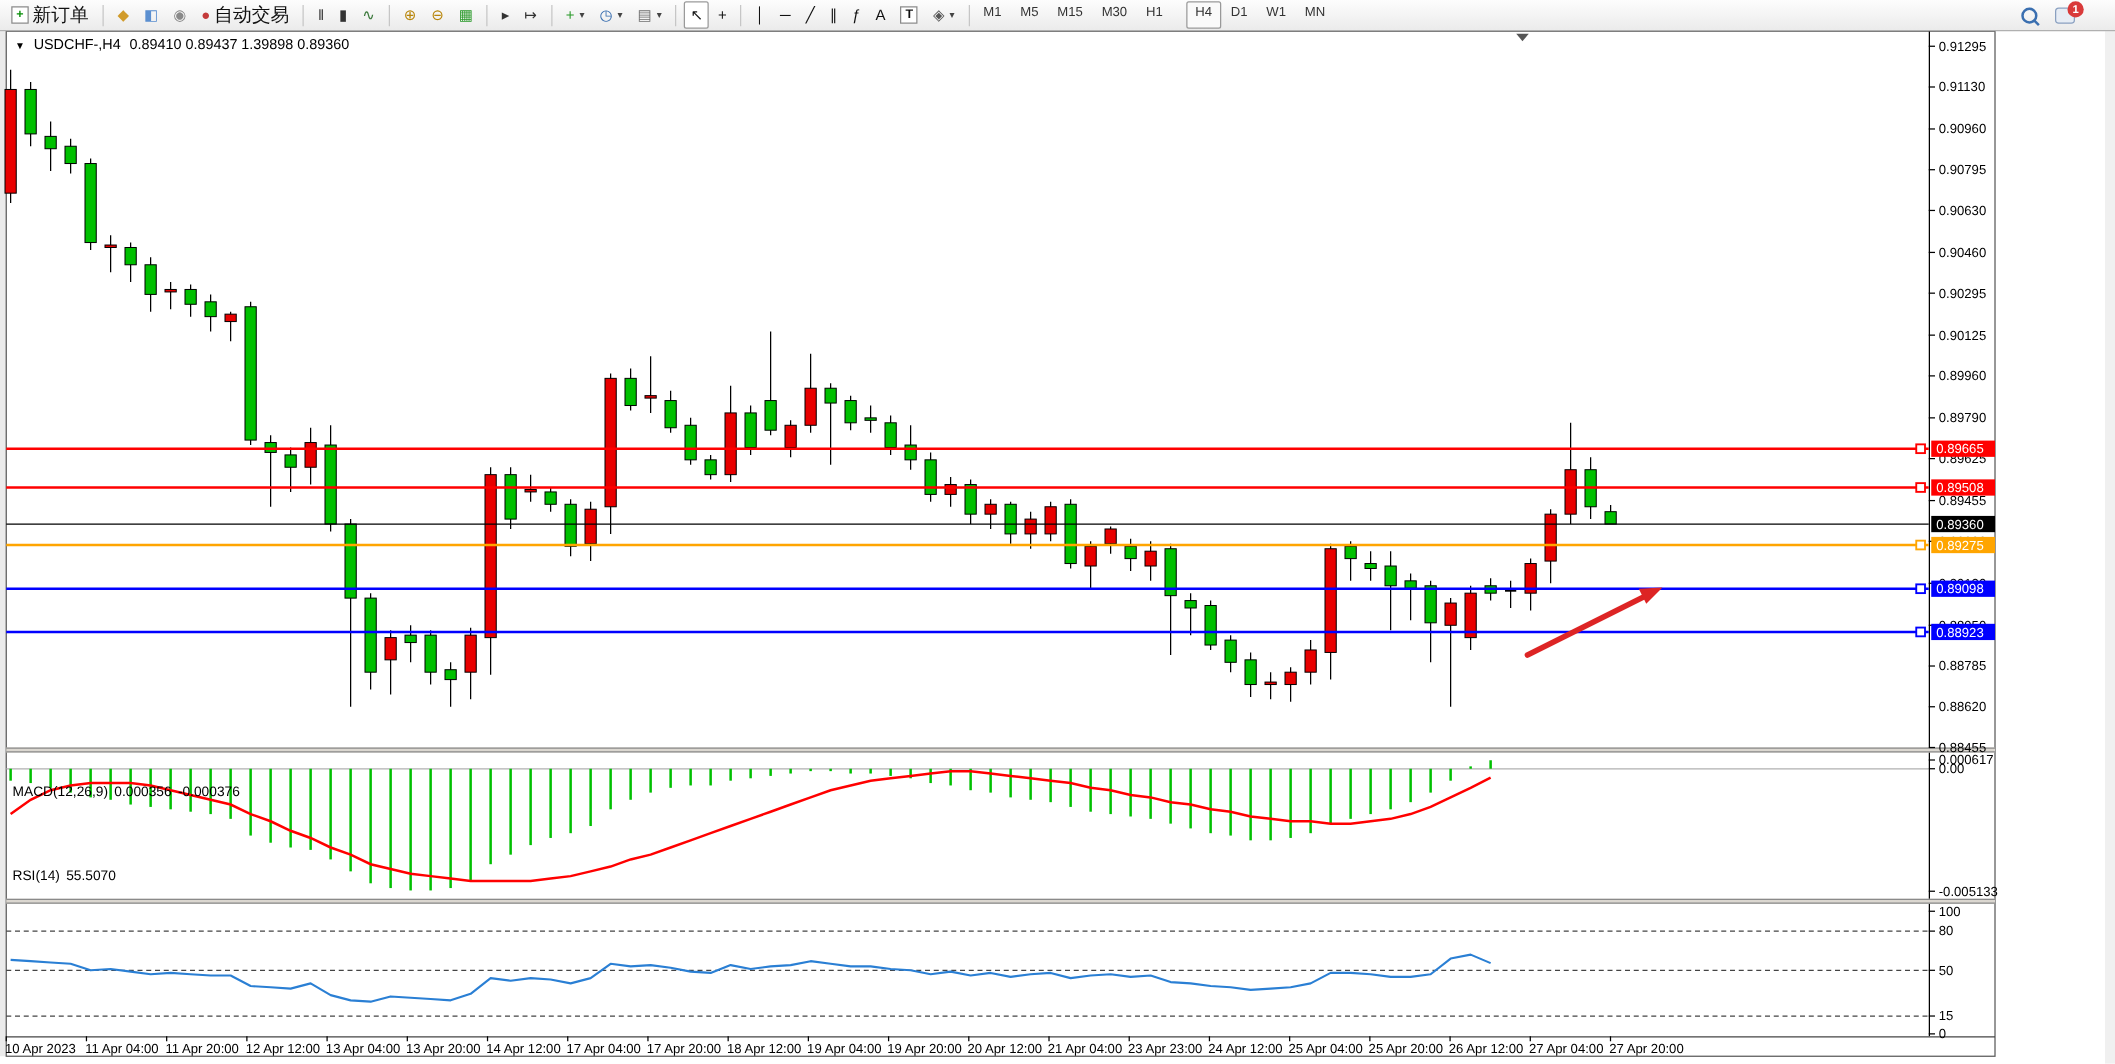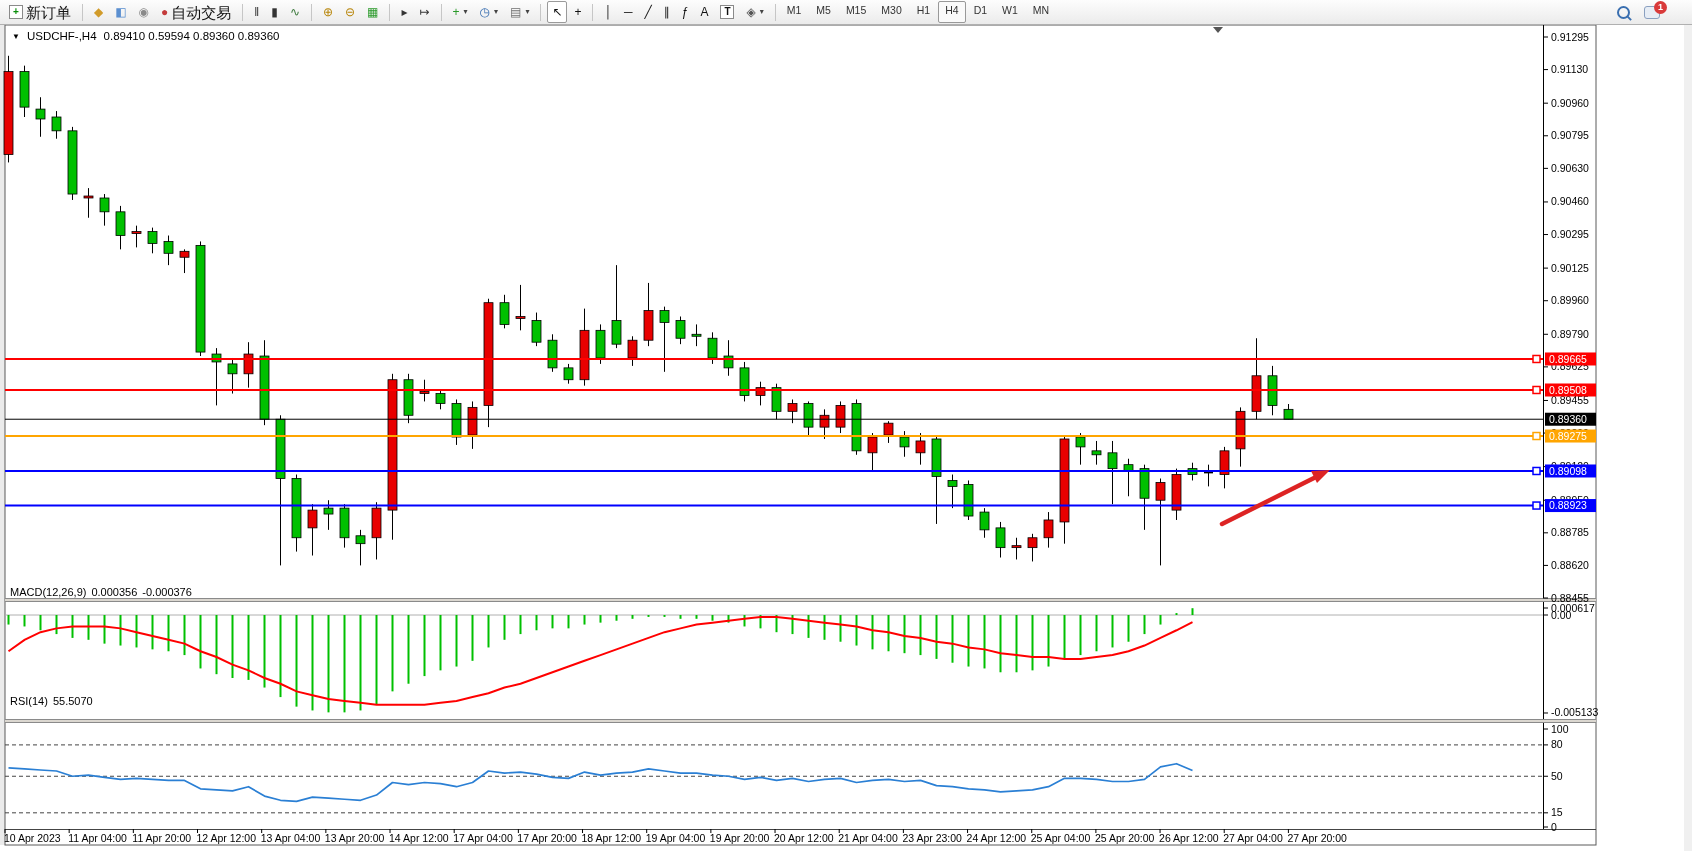--- a/index.html
+++ b/index.html
@@ -26,39 +26,39 @@
   .tb-ico{font-size:12px;line-height:1;display:inline-block;}
   .tb-ico.boxed{
     border:1px solid #8a8a8a;background:#fff;width:12px;height:12px;
     text-align:center;font-size:10px;line-height:11px;font-weight:bold;
   }
   .tb-caret{font-size:8px;color:#444;margin-left:1px;}
   .tb-sep{width:1px;height:17px;background:#c6c6c6;margin:0 4px;flex:0 0 auto;}
   .tb-label{font-size:15px;color:#111;}
   .tf-btn{height:18px;padding:1px 6px;font-size:10.5px;color:#333;
     border:1px solid transparent;border-radius:2px;line-height:15px;text-align:center;}
-  .tf-btn.active{background:#fafafa;border-color:#999;}
+  .tf-btn.active{background:#fafafa;border-color:#999;margin-left:11px;}
   #tb-right{margin-left:auto;margin-right:28px;display:flex;align-items:center;gap:14px;}
   .mag{width:9px;height:9px;border:2px solid #3a6fb0;border-radius:50%;position:relative;display:inline-block;}
   .mag::after{content:"";position:absolute;width:6px;height:2px;background:#3a6fb0;
     transform:rotate(45deg);right:-4px;bottom:-2px;}
   .bub{width:14px;height:11px;background:#e7edf5;border:1px solid #8aa0c0;border-radius:3px;
     position:relative;display:inline-block;}
   .badge{position:absolute;top:-6px;right:-8px;background:#d93a3a;color:#fff;border-radius:50%;
     font-size:9px;width:13px;height:13px;line-height:13px;text-align:center;font-weight:bold;}
   
   #chart-title{
     position:absolute;top:30px;left:12px;font-size:11.5px;color:#000;z-index:4;
     display:flex;align-items:center;gap:7px;pointer-events:none;
   }
   #chart-title .dd{font-size:8px;pointer-events:auto;}
   #macd-label,#rsi-label{
     position:absolute;left:10px;font-size:11px;color:#000;z-index:4;pointer-events:none;
   }
-  #macd-label{top:586px;}
+  #macd-label{top:628px;}
   #rsi-label{top:695px;}
   #macd-label span,#rsi-label span{margin-right:5px;}
   svg text{font-family:"Liberation Sans","DejaVu Sans",sans-serif;}
 </style>
 </head>
 <body>
 
 <div id="toolbar">
   <span id="tb-items" style="display:flex;align-items:center;gap:2px;">
       <span class="tb-btn">
@@ -169,21 +169,21 @@
     <span class="mag"></span>
     <span class="bub">
       <span class="badge">1</span>
     </span>
   </span>
 </div>
 
 <div id="chart-title">
   <span class="dd">▼</span>
   <span>USDCHF-,H4</span>
-  <span>0.89410 0.59594 0.89360 0.89360</span>
+  <span>0.89410 0.89437 1.39898 0.89360</span>
 </div>
 
 <div id="macd-label">
   <span>MACD(12,26,9)</span><span>0.000356</span><span>-0.000376</span>
 </div>
 
 <div id="rsi-label">
   <span>RSI(14)</span><span>55.5070</span>
 </div>
 

